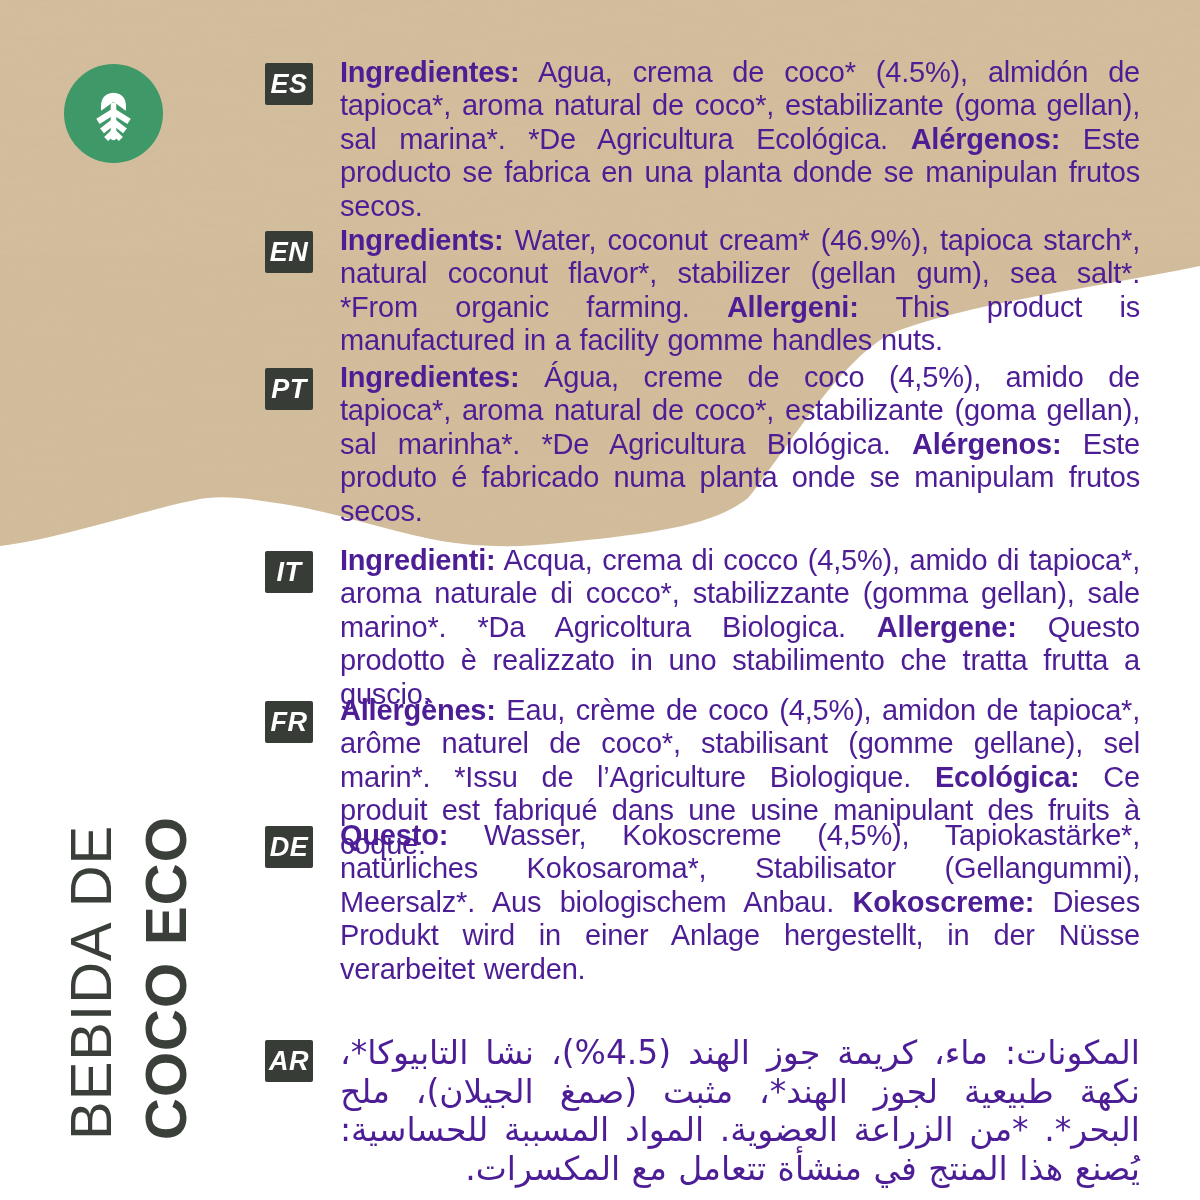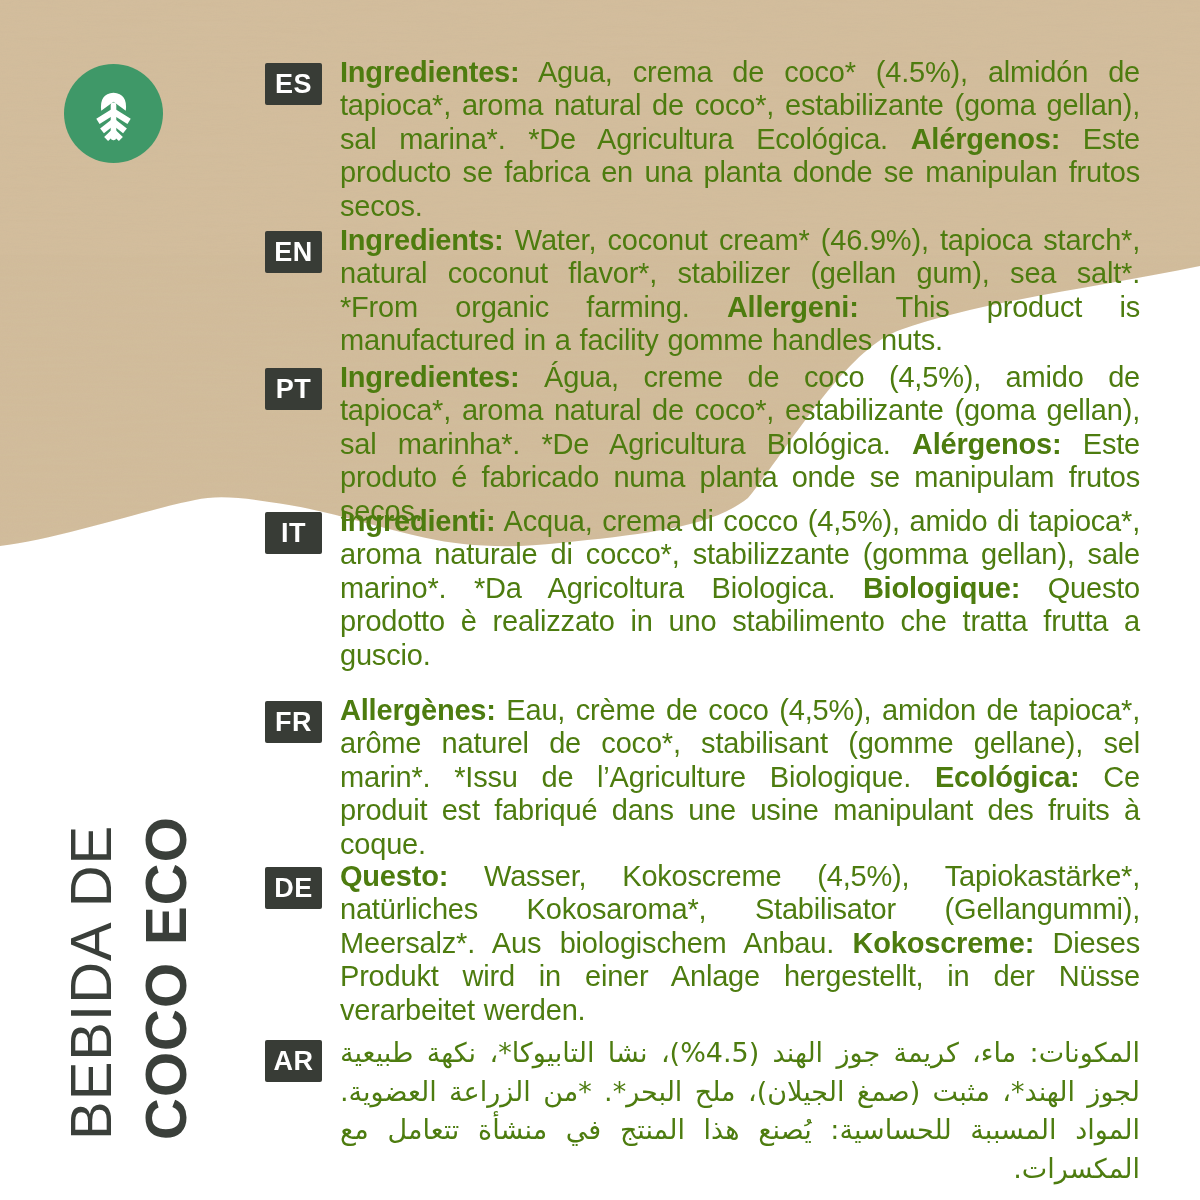--- a/index.html
+++ b/index.html
@@ -6,28 +6,28 @@
   body{width:1200px;height:1200px;overflow:hidden;background:#ffffff;}
   .stage{position:relative;width:1200px;height:1200px;background:#ffffff;
          font-family:"Liberation Sans","DejaVu Sans",sans-serif;color:#3a3f3a;}
   svg.bg{position:absolute;left:0;top:0;}
 
   
   .logo{position:absolute;left:64px;top:64px;width:99px;height:99px;}
 
   
   .row{position:absolute;left:265px;width:876px;}
-  .badge{position:absolute;left:0;top:0;width:57px;height:42px;background:#383c36;
+  .badge{position:absolute;left:0;top:0;width:48px;height:42px;background:#383c36;
          border-radius:2px;display:flex;align-items:center;justify-content:center;
-         color:#ffffff;font-size:27px;font-weight:700;letter-spacing:0.5px;}
+         color:#ffffff;font-size:27px;font-weight:700;letter-spacing:0.5px;font-style:italic;}
   .txt{position:relative;top:-7px;margin:0 0 0 75px;width:800px;
-       font-size:29px;line-height:33.4px;text-align:justify;color:#4d7c0f;
+       font-size:29px;line-height:33.4px;text-align:justify;color:#4c1d95;
        letter-spacing:-0.2px;word-spacing:1px;}
   .txt b{font-weight:700;}
-  .txt.ar{font-family:"DejaVu Sans",sans-serif;font-size:27px;line-height:38.5px;
+  .txt.ar{font-family:"DejaVu Sans",sans-serif;font-size:33px;line-height:38.5px;
           top:-6px;letter-spacing:0;}
   .txt.ar b{font-weight:400;}
 
   
   .vtitle{position:absolute;left:55px;top:1140px;transform:rotate(-90deg);
           transform-origin:0 0;width:322px;height:142px;white-space:nowrap;}
   .vtitle .l1{font-size:58px;font-weight:400;line-height:72px;color:#3a3f3a;letter-spacing:1px;}
   .vtitle .l2{font-size:58px;font-weight:700;line-height:78px;color:#3a3f3a;letter-spacing:1px;}
 </style>
 </head>
@@ -94,31 +94,31 @@
   <div class="row" style="top:231px">
     <span class="badge">EN</span>
     <p class="txt"><b>Ingredients:</b> <span>Water, coconut cream* (46.9%), tapioca starch*, natural coconut flavor*, stabilizer (gellan gum), sea salt*. *From organic farming.</span> <b>Allergeni:</b> <span>This product is manufactured in a facility gomme handles nuts.</span></p>
   </div>
 
   <div class="row" style="top:368px">
     <span class="badge">PT</span>
     <p class="txt"><b>Ingredientes:</b> <span>Água, creme de coco (4,5%), amido de tapioca*, aroma natural de coco*, estabilizante (goma gellan), sal marinha*. *De Agricultura Biológica.</span> <b>Alérgenos:</b> <span>Este produto é fabricado numa planta onde se manipulam frutos secos.</span></p>
   </div>
 
-  <div class="row" style="top:512px">
+  <div class="row" style="top:551px">
     <span class="badge">IT</span>
-    <p class="txt"><b>Ingredienti:</b> <span>Acqua, crema di cocco (4,5%), amido di tapioca*, aroma naturale di cocco*, stabilizzante (gomma gellan), sale marino*. *Da Agricoltura Biologica.</span> <b>Biologique:</b> <span>Questo prodotto è realizzato in uno stabilimento che tratta frutta a guscio.</span></p>
+    <p class="txt"><b>Ingredienti:</b> <span>Acqua, crema di cocco (4,5%), amido di tapioca*, aroma naturale di cocco*, stabilizzante (gomma gellan), sale marino*. *Da Agricoltura Biologica.</span> <b>Allergene:</b> <span>Questo prodotto è realizzato in uno stabilimento che tratta frutta a guscio.</span></p>
   </div>
 
   <div class="row" style="top:701px">
     <span class="badge">FR</span>
     <p class="txt"><b>Allergènes:</b> <span>Eau, crème de coco (4,5%), amidon de tapioca*, arôme naturel de coco*, stabilisant (gomme gellane), sel marin*. *Issu de l’Agriculture Biologique.</span> <b>Ecológica:</b> <span>Ce produit est fabriqué dans une usine manipulant des fruits à coque.</span></p>
   </div>
 
-  <div class="row" style="top:867px">
+  <div class="row" style="top:826px">
     <span class="badge">DE</span>
     <p class="txt"><b>Questo:</b> <span>Wasser, Kokoscreme (4,5%), Tapiokastärke*, natürliches Kokosaroma*, Stabilisator (Gellangummi), Meersalz*. Aus biologischem Anbau.</span> <b>Kokoscreme:</b> <span>Dieses Produkt wird in einer Anlage hergestellt, in der Nüsse verarbeitet werden.</span></p>
   </div>
 
   <div class="row" style="top:1040px">
     <span class="badge">AR</span>
     <p class="txt ar" dir="rtl"><b>المكونات:</b> <span>ماء، كريمة جوز الهند (4.5%)، نشا التابيوكا*، نكهة طبيعية لجوز الهند*، مثبت (صمغ الجيلان)، ملح البحر*. *من الزراعة العضوية.</span> <b>المواد المسببة للحساسية:</b> <span>يُصنع هذا المنتج في منشأة تتعامل مع المكسرات.</span></p>
   </div>
 
 </div>

